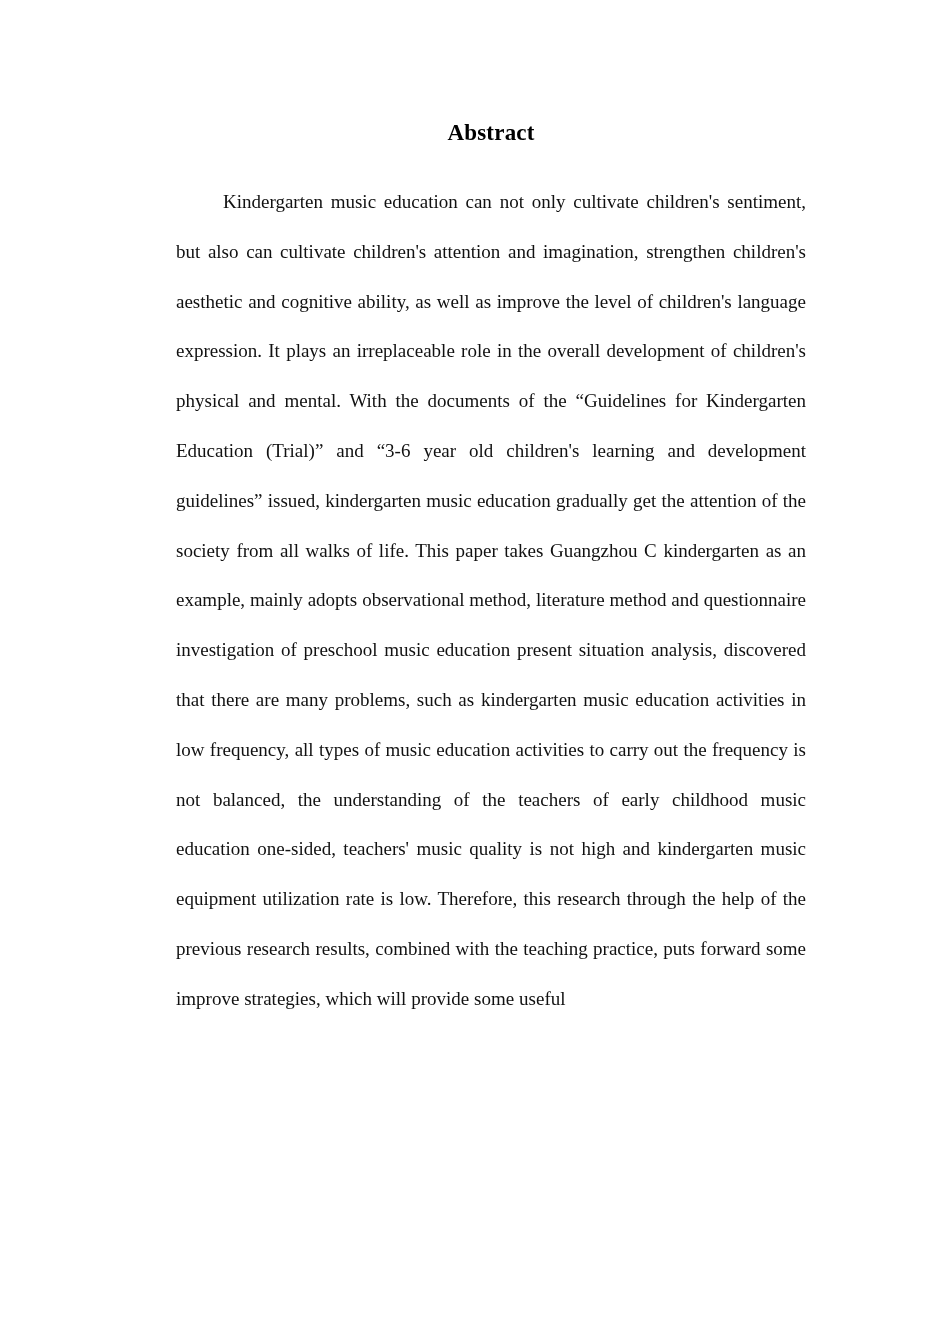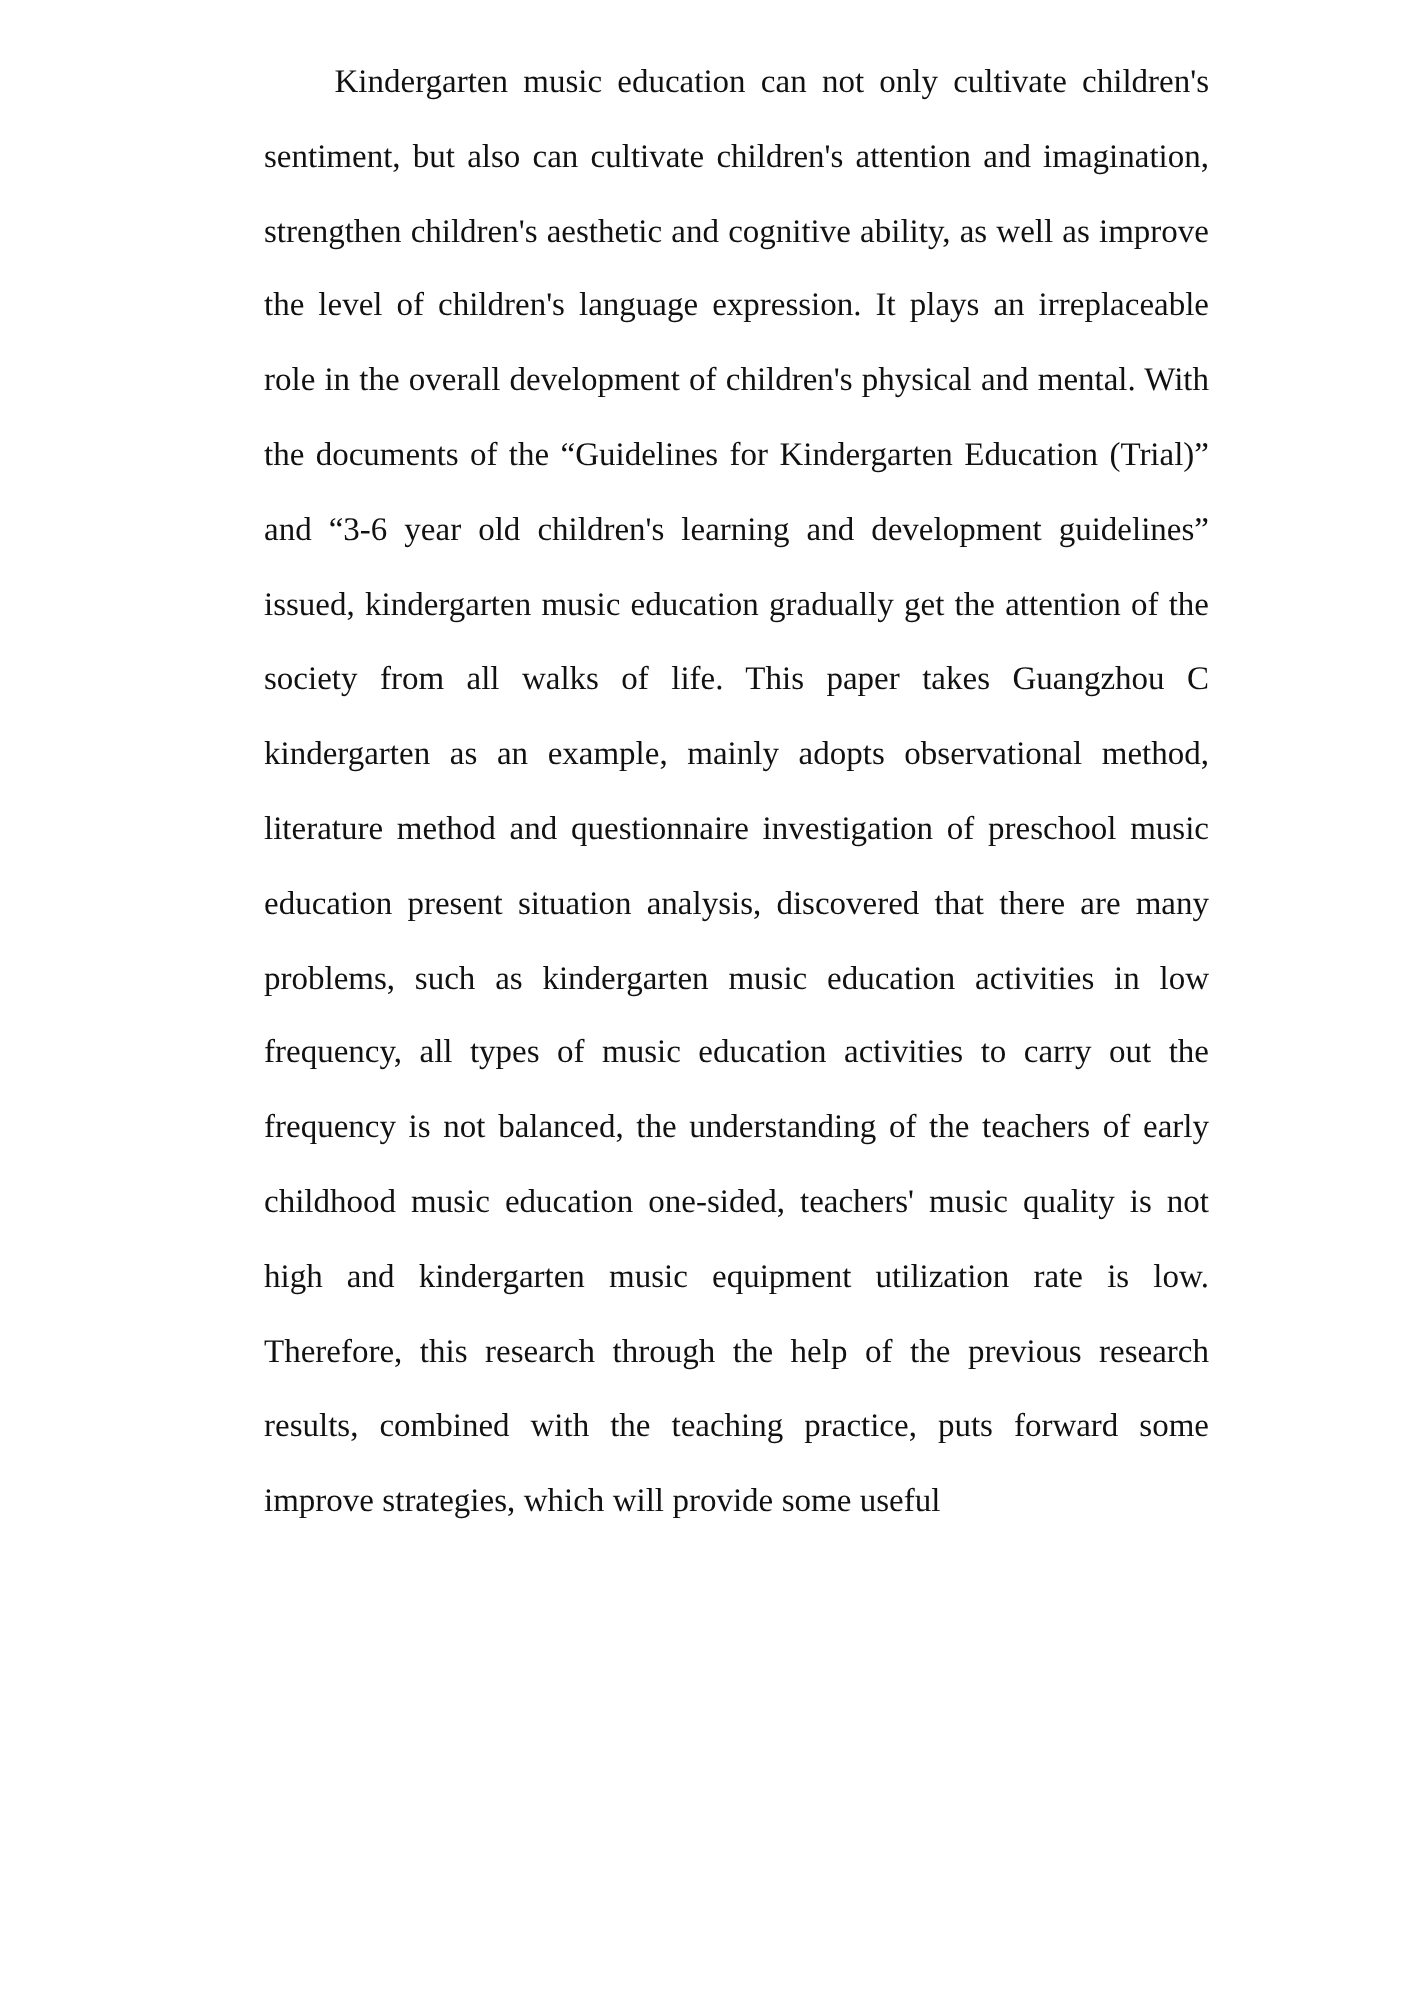--- a/index.html
+++ b/index.html
@@ -34,21 +34,21 @@
     text-align: center;
     letter-spacing: 0.2px;
     margin: 0;
     padding-top: 118px;
     line-height: 30px;
     color: #000000;
   }
   .abstract-body {
     margin: 0;
     padding-top: 29px;
-    font-size: 22px;
+    font-size: 19px;
     line-height: 49.8px;
     text-align: justify;
     text-justify: inter-word;
     text-indent: 47px;
     color: #111111;
     word-spacing: 0.1px;
     hyphens: none;
   }
   
   .clip-mask {
@@ -60,20 +60,21 @@
     background: #ffffff;
   }
 </style>
 </head>
 <body>
 
 <div class="page">
 
   <div class="content-column">
 
+    <h1 class="section-title">Abstract</h1>
 
     <p class="abstract-body">Kindergarten music education can not only cultivate children's sentiment, but also can cultivate children's attention and imagination, strengthen children's aesthetic and cognitive ability, as well as improve the level of children's language expression. It plays an irreplaceable role in the overall development of children's physical and mental. With the documents of the “Guidelines for Kindergarten Education (Trial)” and “3-6 year old children's learning and development guidelines” issued, kindergarten music education gradually get the attention of the society from all walks of life. This paper takes Guangzhou C kindergarten as an example,  mainly adopts observational method, literature method and questionnaire investigation of preschool music education present situation analysis, discovered that there are many problems, such as kindergarten music education activities in low frequency, all types of music education activities to carry out the frequency is not balanced, the understanding of the teachers of early childhood music education one-sided, teachers' music quality is not high and kindergarten music equipment utilization rate is low. Therefore, this research through the help of the previous research results, combined with the teaching practice, puts forward some improve strategies, which will provide some useful</p>
 
   </div>
 
   <div class="clip-mask"></div>
 
 </div>
 
 </body></html>

